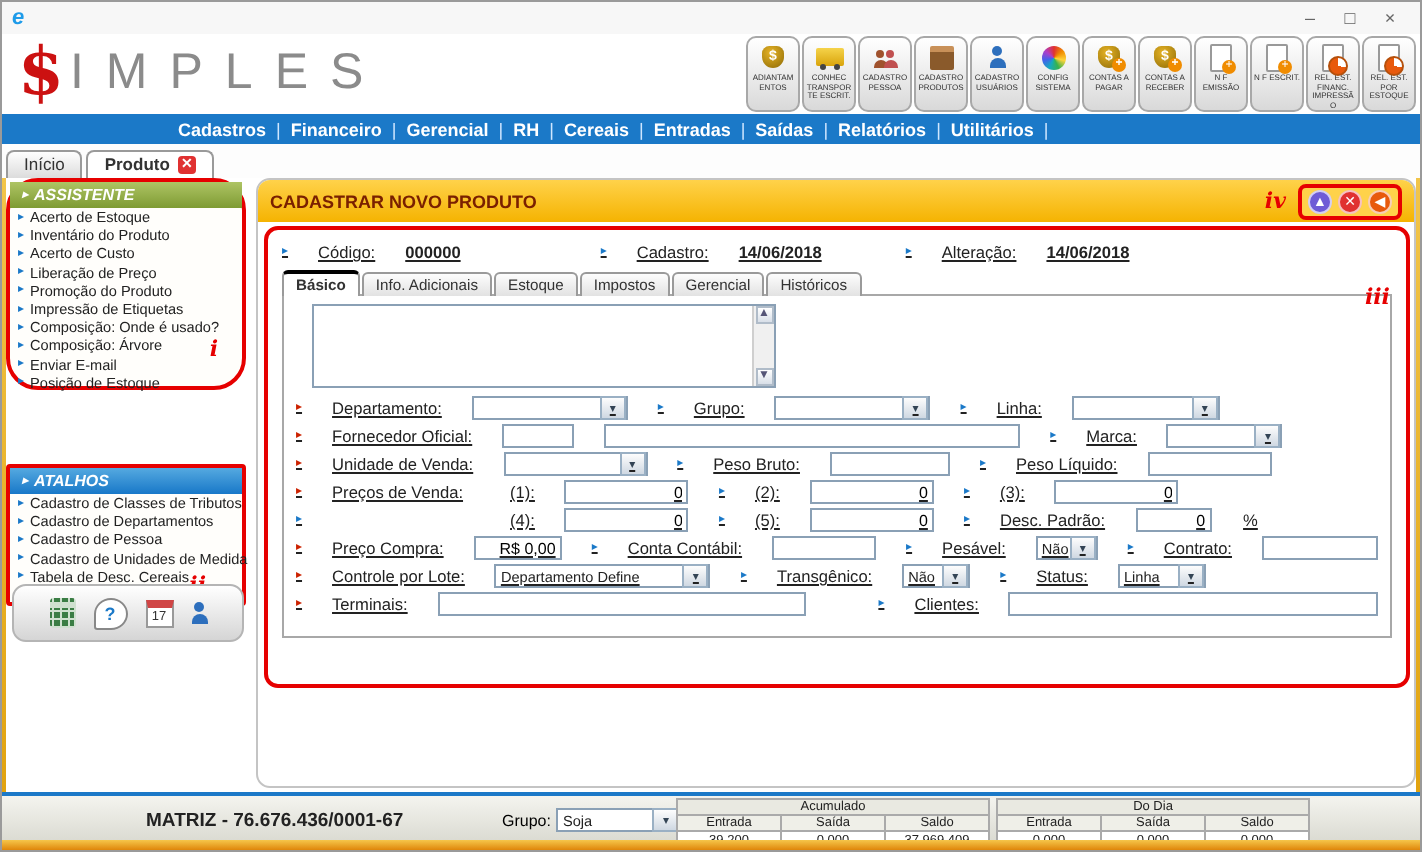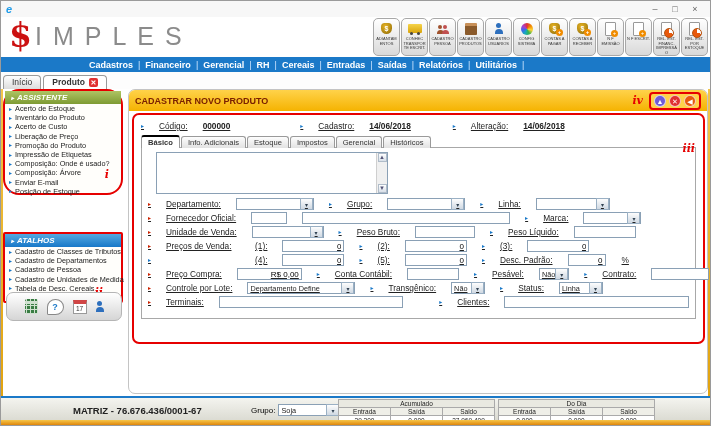--- a/index.html
+++ b/index.html
@@ -467,21 +467,21 @@
         <input class="fi num" style="width: 62px;" value="0">
         <span class="blt">▸</span>
         <span>Desc. Padrão:</span>
         <input class="fi num" style="width: 38px;" value="0">
         <span class="pct">%</span>
       </div>
 
       <div class="frow">
         <span class="blt red">▸</span>
         <span>Preço Compra:</span>
-        <input class="fi num" style="width: 65px;" value="R$ 0,00">
+        <input class="fi num" style="width: 44px;" value="R$ 0,00">
         <span class="blt">▸</span>
         <span>Conta Contábil:</span>
         <input class="fi" style="width: 52px;">
         <span class="blt">▸</span>
         <span>Pesável:</span>
         <span class="sel" style="width:34px;">
             <span>Não</span>
             <span class="arrow">▾</span>
           </span>
         <span class="blt">▸</span>

